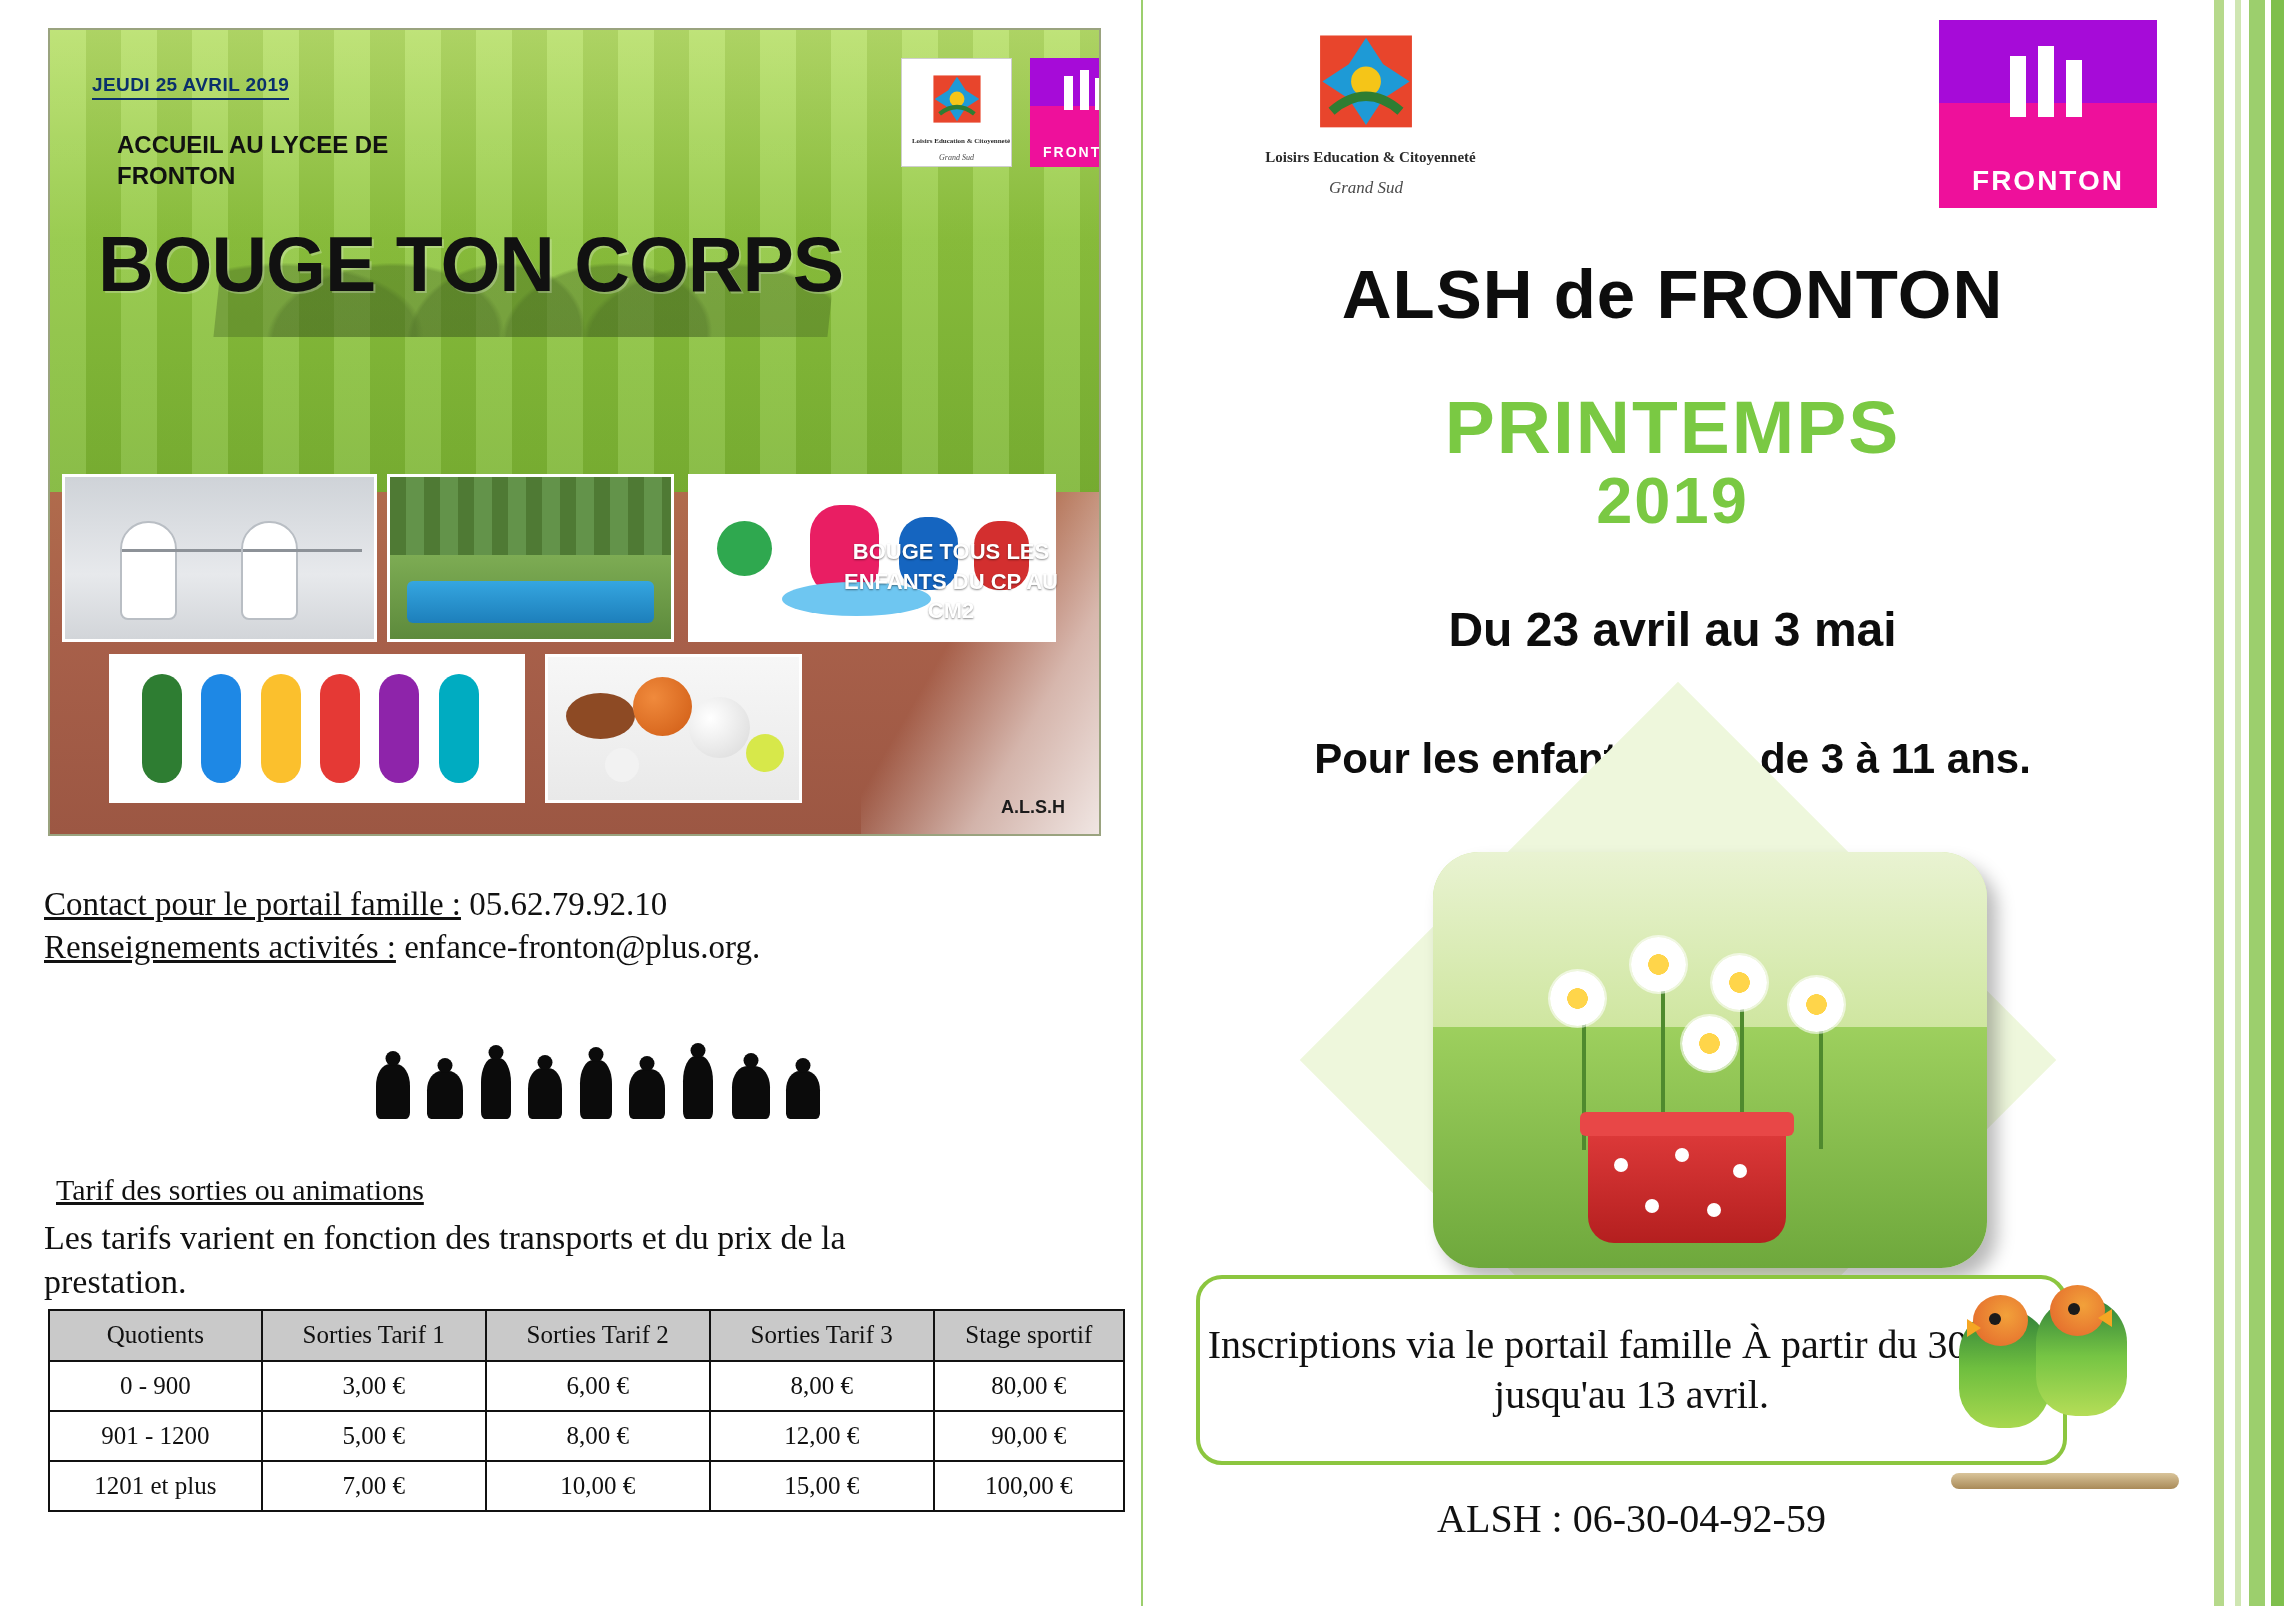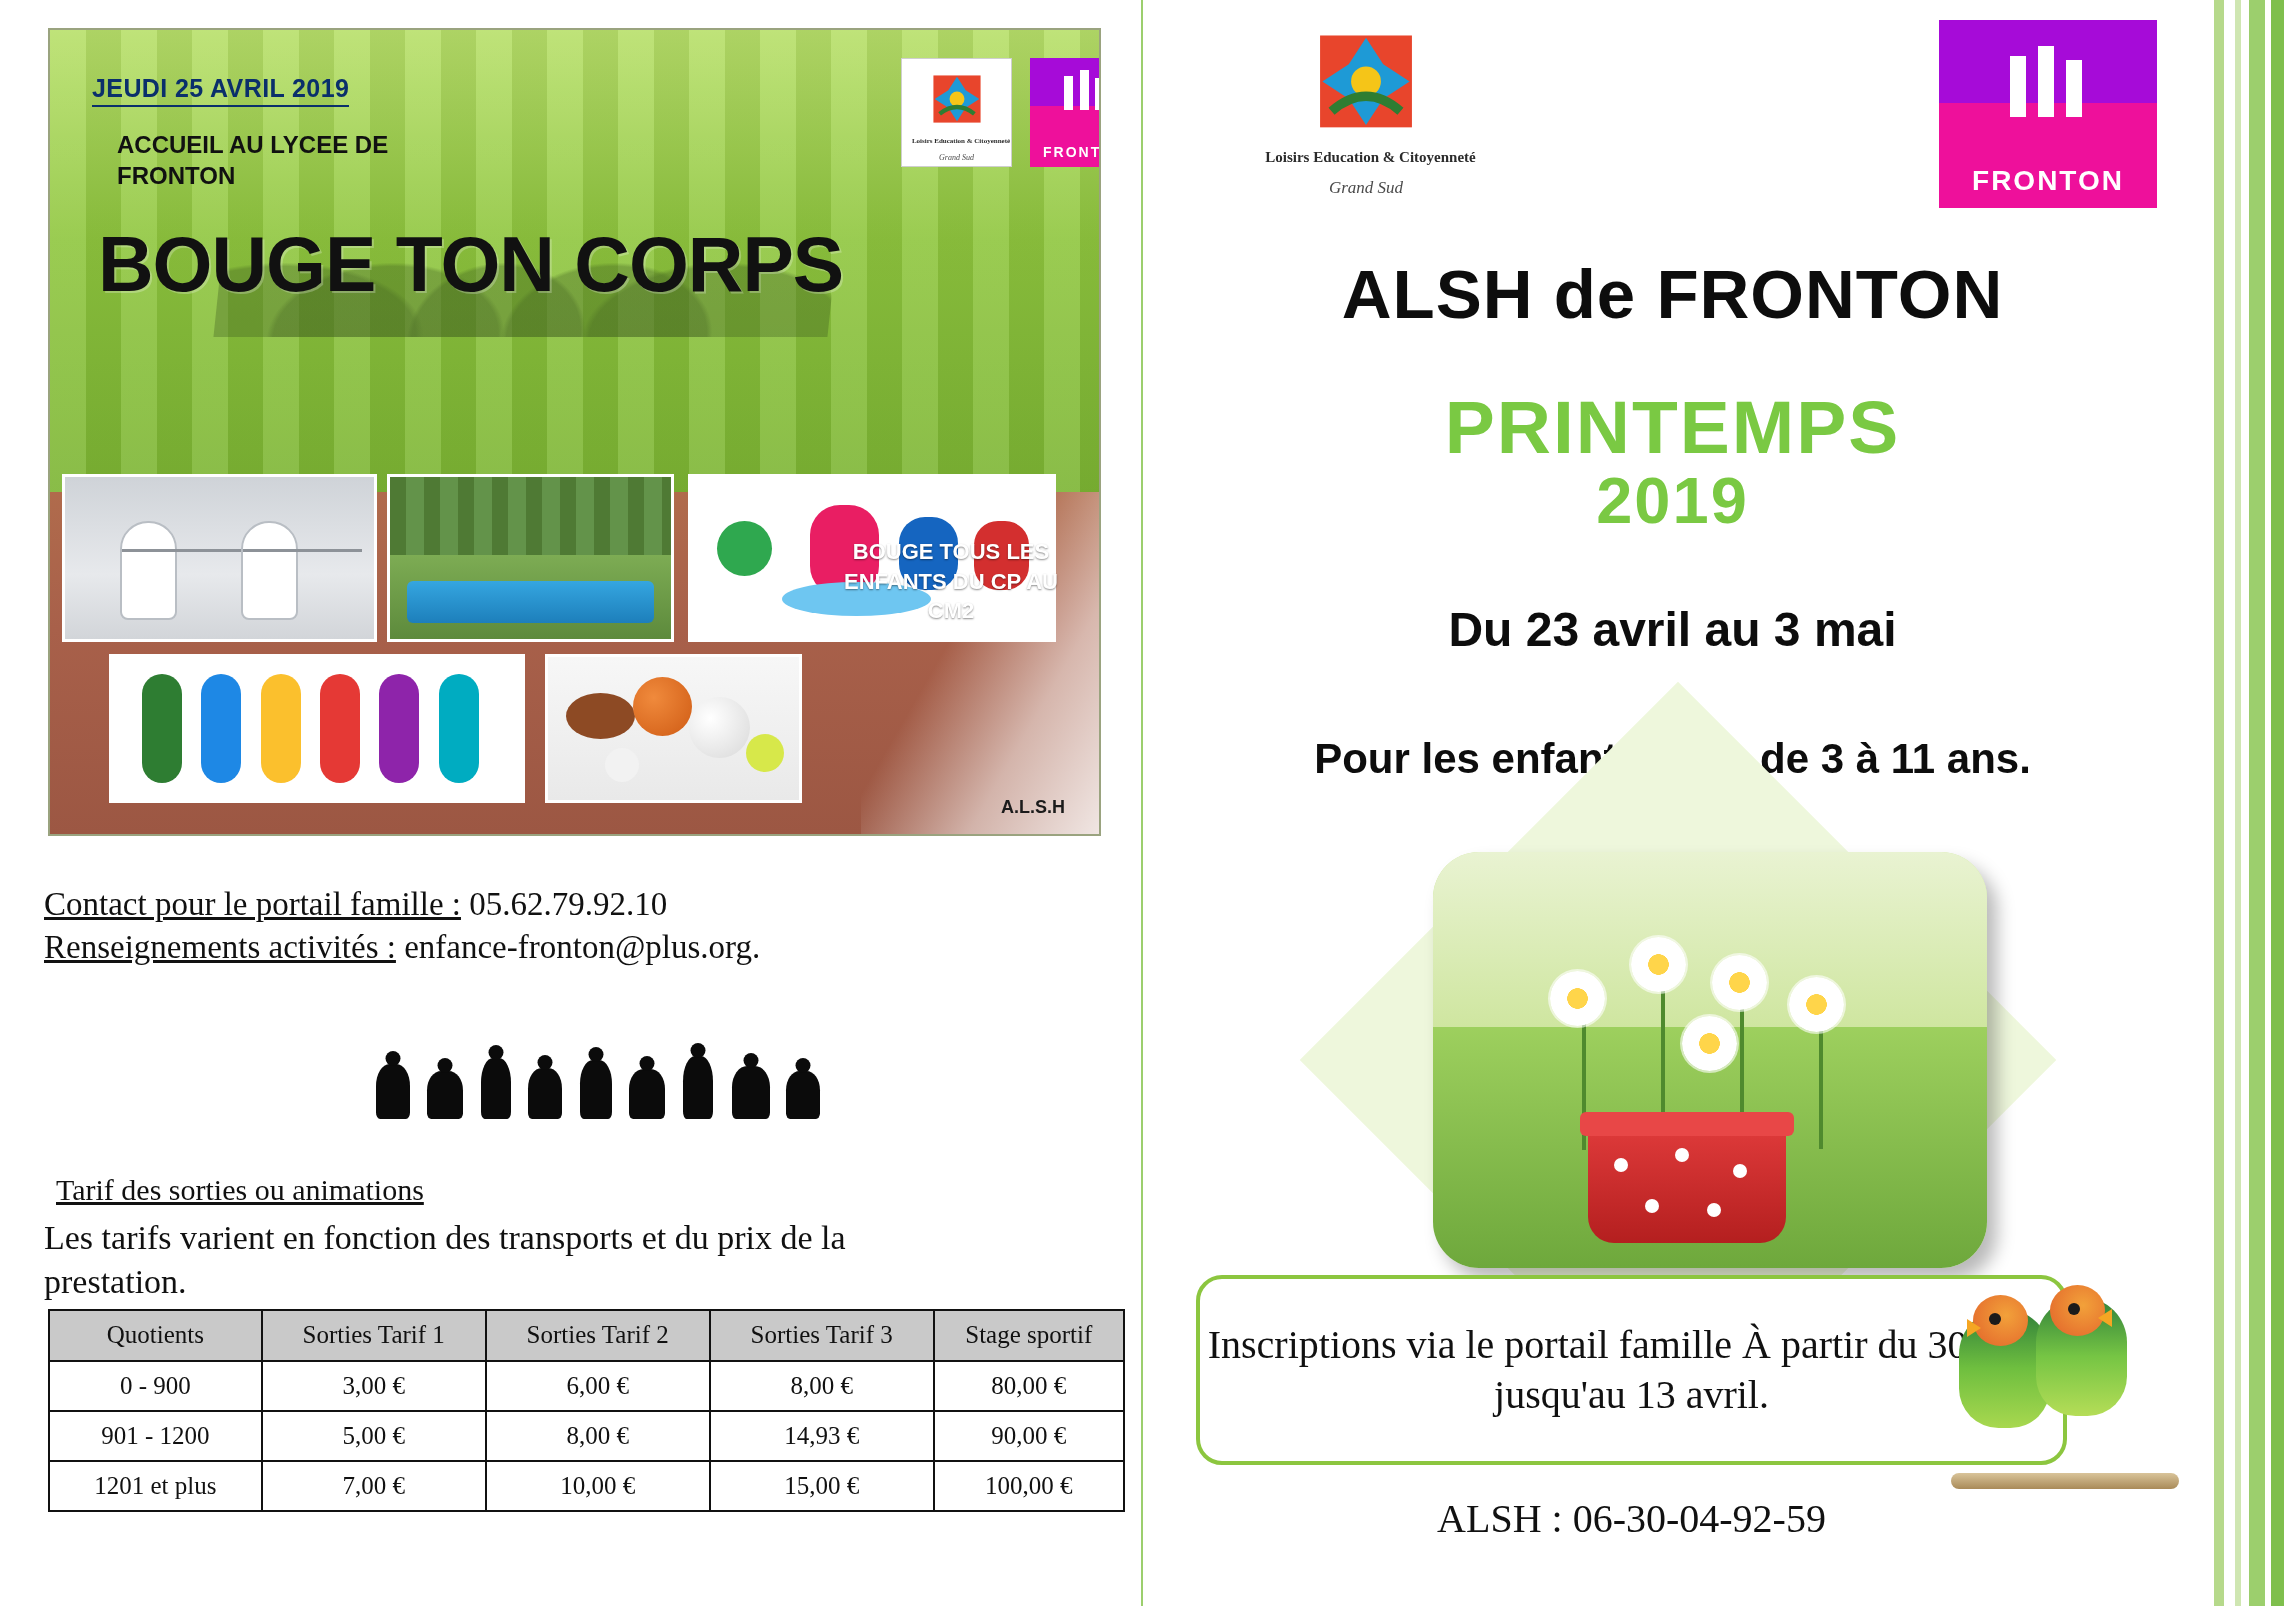--- a/index.html
+++ b/index.html
@@ -76,21 +76,21 @@
     right: 0; bottom: 0;
     width: 238px; height: 342px;
     background: linear-gradient(120deg, rgba(255,255,255,0) 40%, rgba(255,255,255,0.55) 70%, rgba(255,255,255,0.85) 100%);
   }
 
   .poster-date {
     position: absolute;
     left: 42px; top: 44px;
     font-family: "Liberation Sans", sans-serif;
     font-weight: bold;
-    font-size: 25px;
+    font-size: 19px;
     color: #0a2f6b;
     letter-spacing: 0.4px;
     border-bottom: 2px solid #0a2f6b;
     padding-bottom: 2px;
   }
   .poster-sub {
     position: absolute;
     left: 67px; top: 99px;
     font-family: "Liberation Sans", sans-serif;
     font-weight: bold;
@@ -596,21 +596,21 @@
           <td>0 - 900</td>
           <td>3,00 €</td>
           <td>6,00 €</td>
           <td>8,00 €</td>
           <td>80,00 €</td>
         </tr>
         <tr>
           <td>901 - 1200</td>
           <td>5,00 €</td>
           <td>8,00 €</td>
-          <td>14,93 €</td>
+          <td>12,00 €</td>
           <td>90,00 €</td>
         </tr>
         <tr>
           <td>1201 et plus</td>
           <td>7,00 €</td>
           <td>10,00 €</td>
           <td>15,00 €</td>
           <td>100,00 €</td>
         </tr>
       </tbody>

